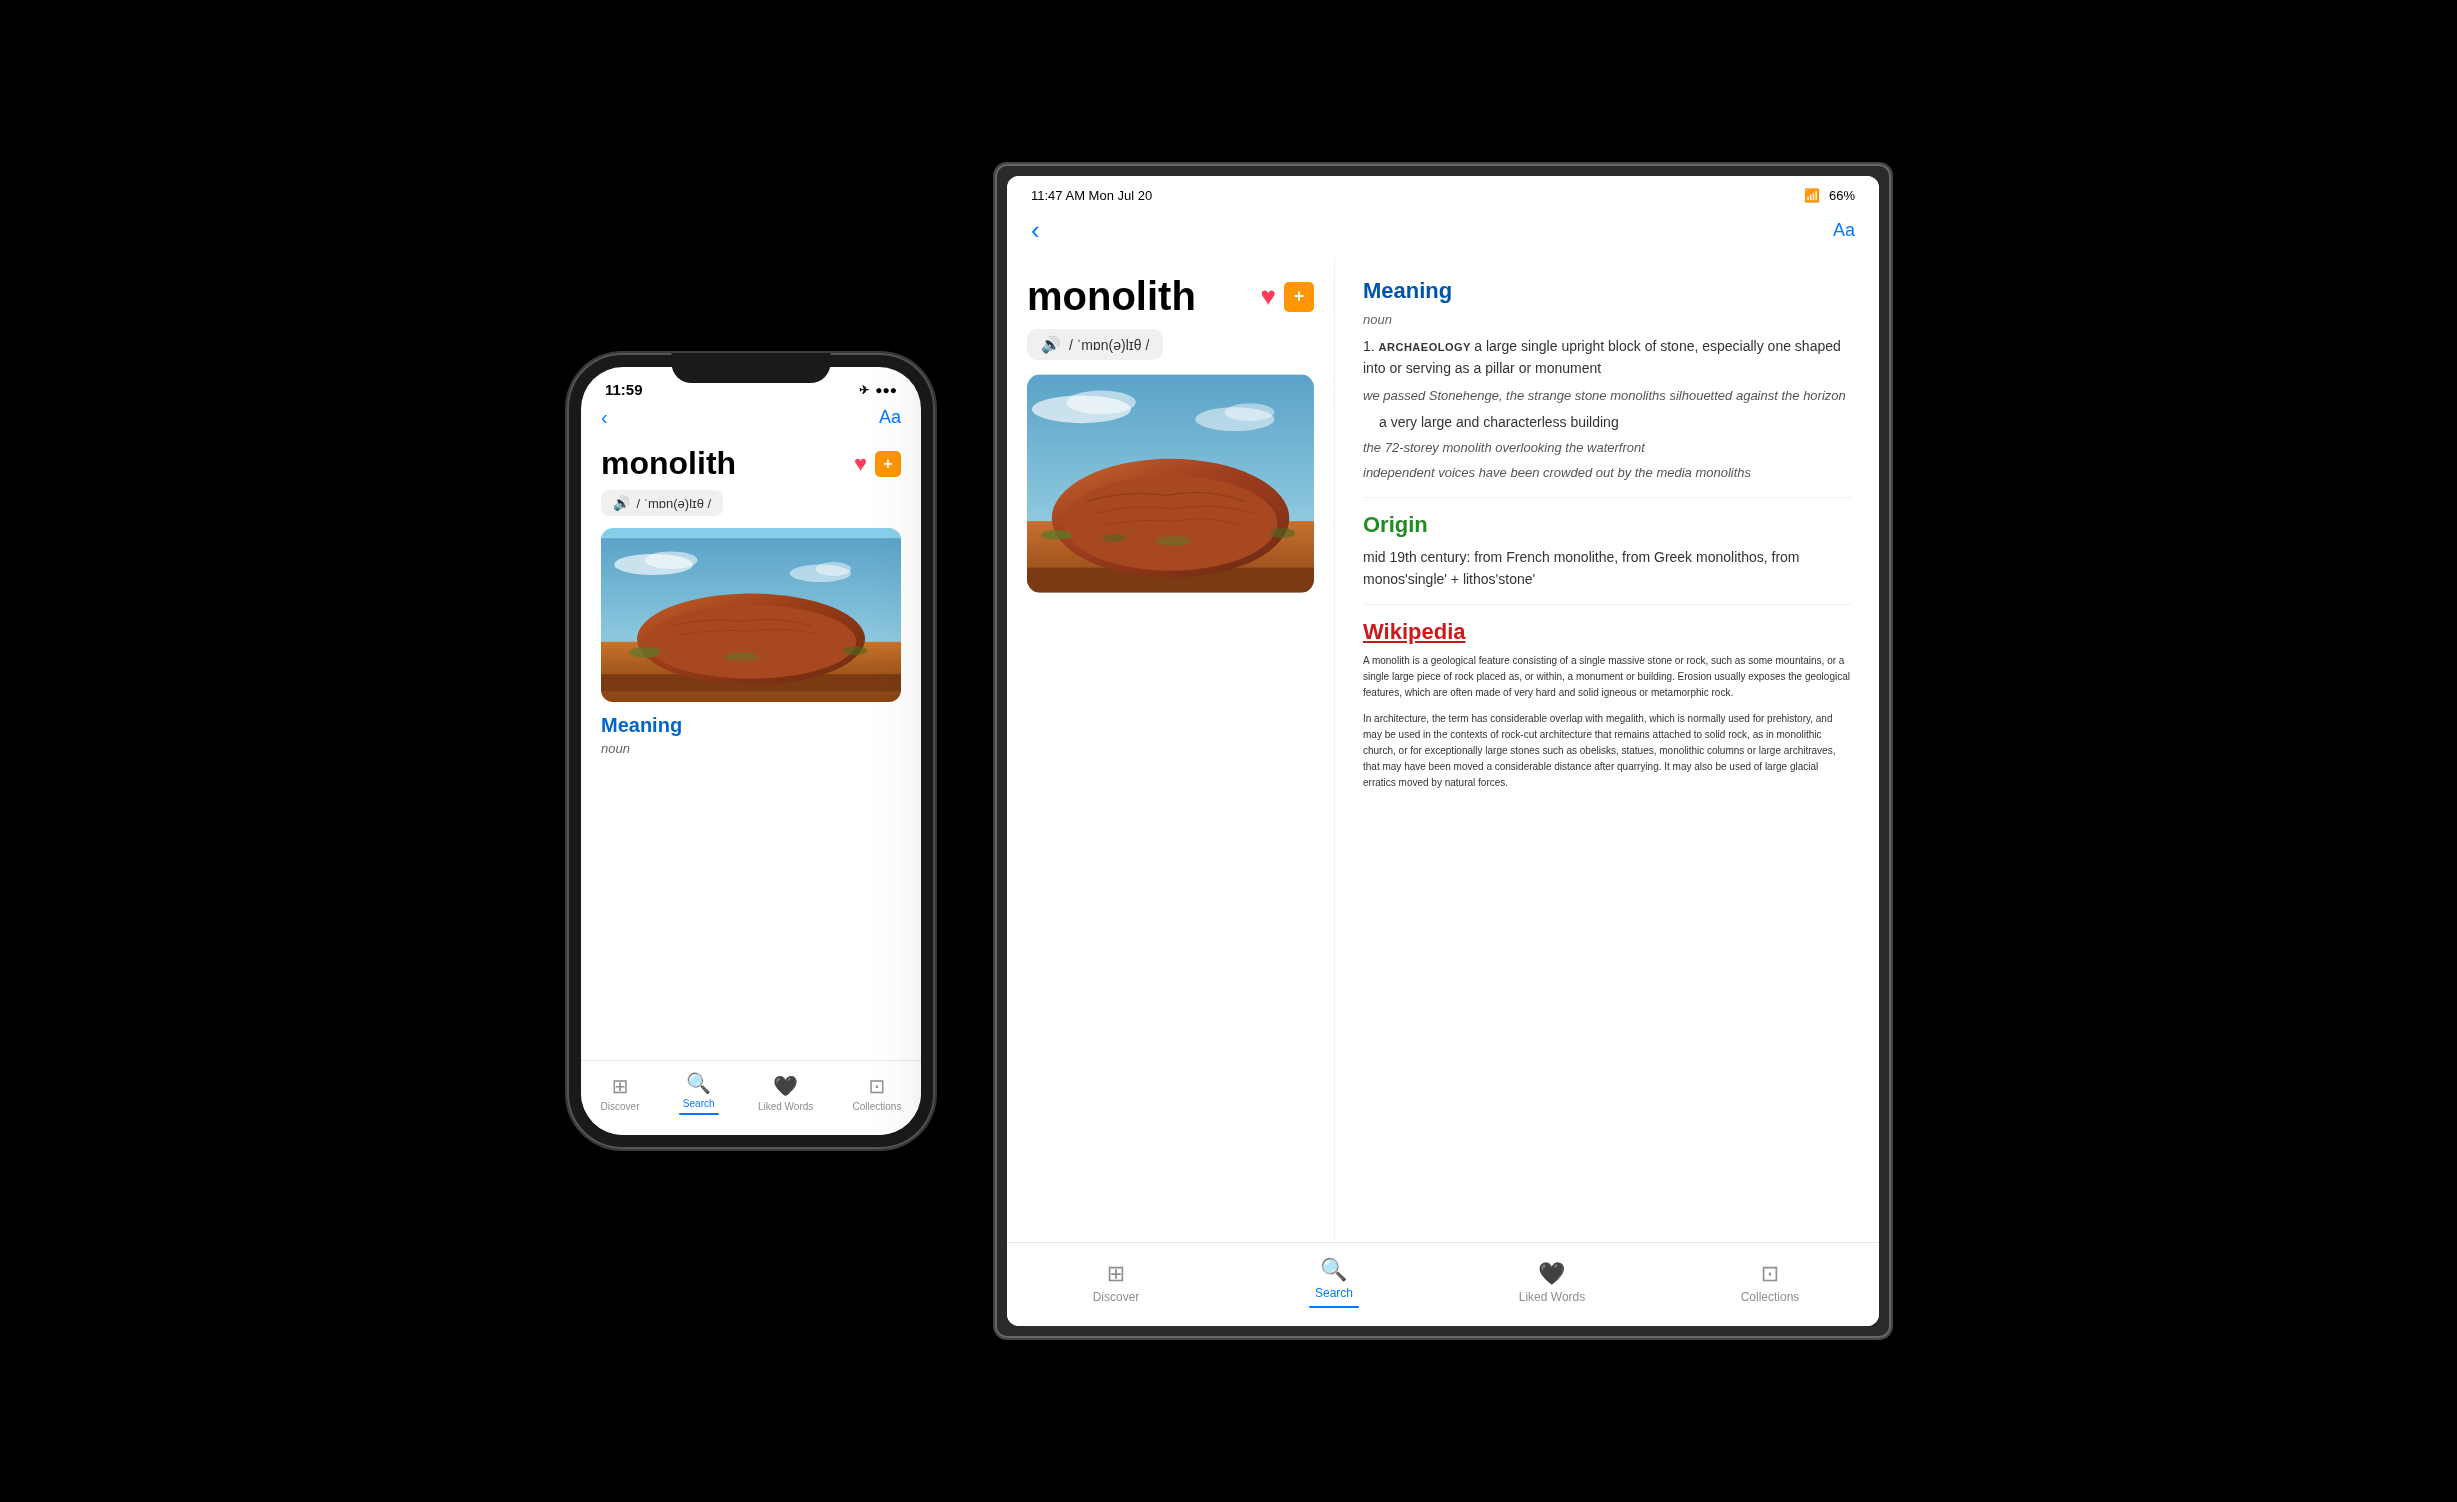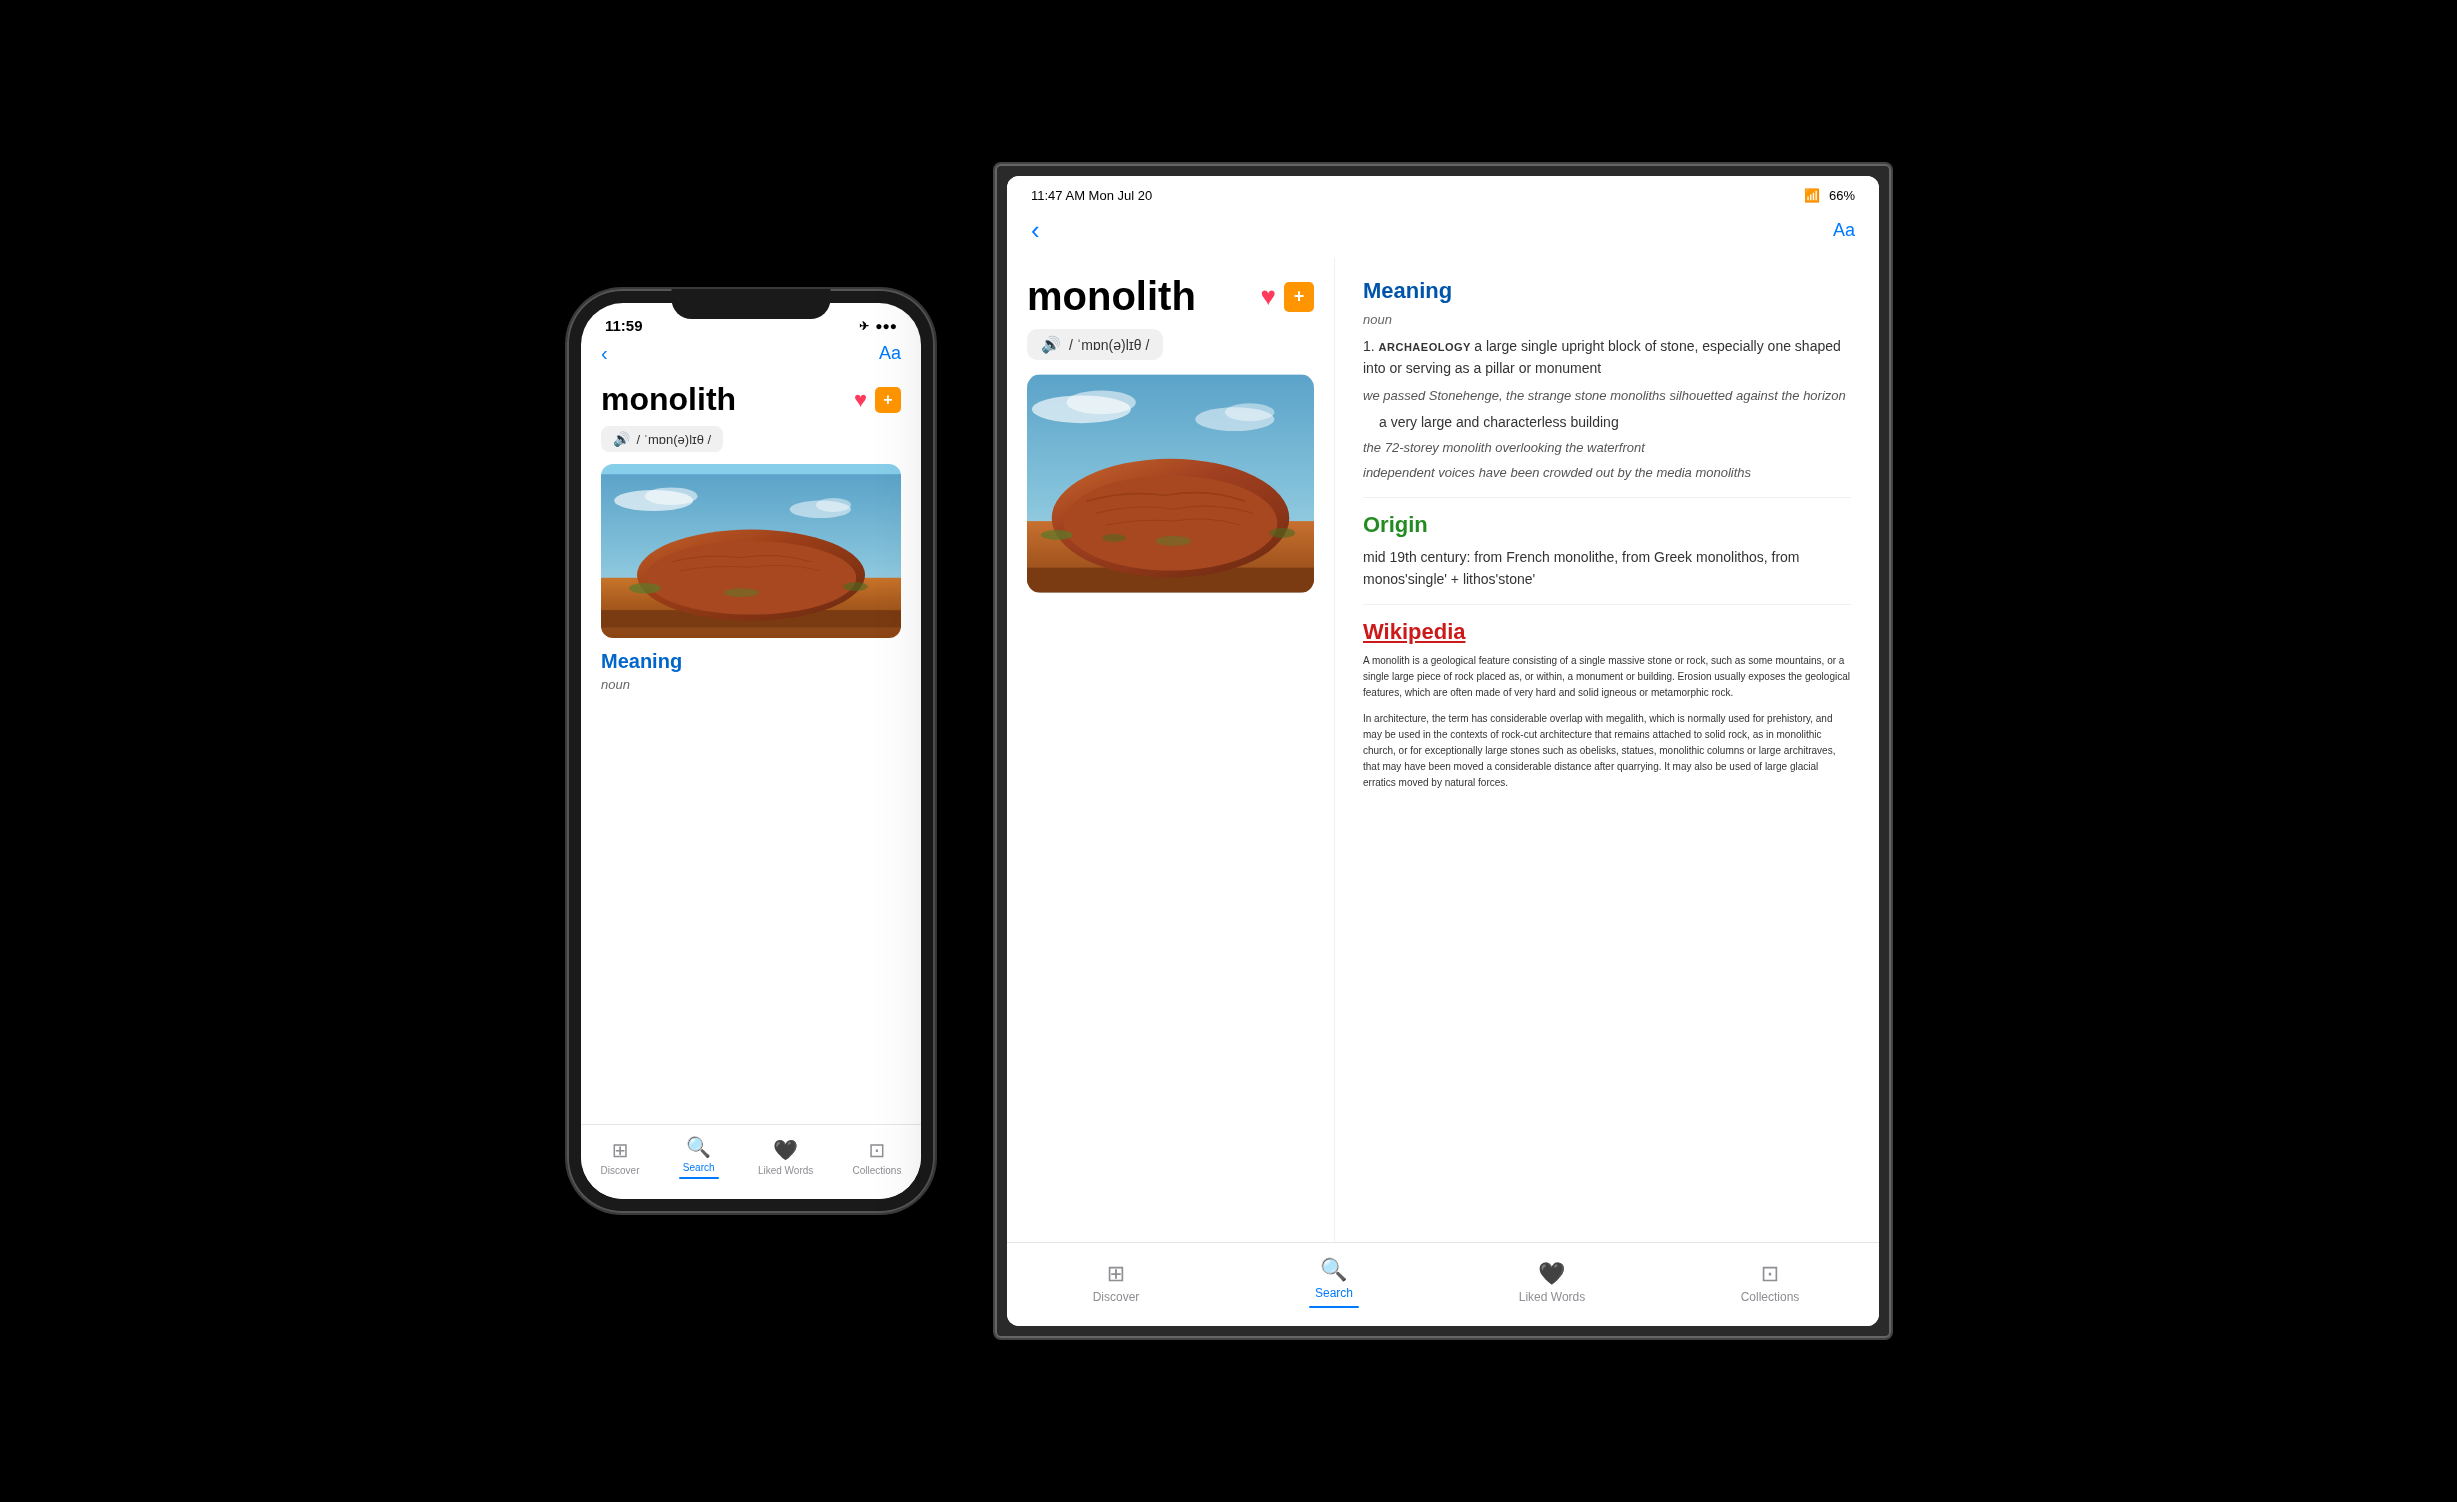--- a/index.html
+++ b/index.html
@@ -20,21 +20,21 @@
       align-items: center;
       justify-content: center;
       gap: 60px;
       width: 100%;
       height: 100%;
     }
 
     
     .iphone {
       width: 368px;
-      height: 924px;
+      height: 796px;
       background: #1a1a1a;
       border-radius: 55px;
       position: relative;
       box-shadow: 0 0 0 2px #3a3a3a, 0 30px 80px rgba(0,0,0,0.8), inset 0 0 0 2px #555;
       flex-shrink: 0;
       padding-left: 22px;
     }
 
     .iphone-notch {
       position: absolute;
@@ -197,21 +197,21 @@
       background: #007AFF;
       border-radius: 1px;
       margin-top: 2px;
     }
 
     
     .ipad {
       width: 896px;
       height: 1174px;
       background: #2a2a2a;
-      border-radius: 6px;
+      border-radius: 12px;
       position: relative;
       box-shadow: 0 0 0 2px #444, 0 40px 100px rgba(0,0,0,0.8), inset 0 0 0 2px #666;
       flex-shrink: 0;
     }
 
     .ipad-screen {
       position: absolute;
       top: 12px;
       left: 12px;
       right: 12px;

